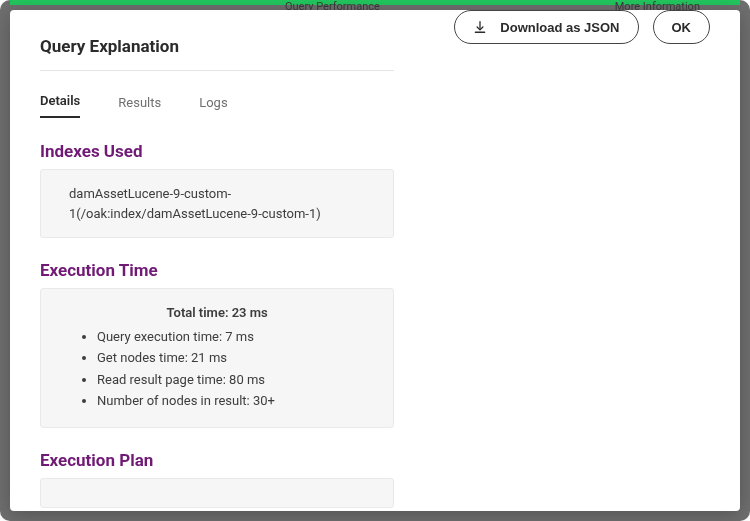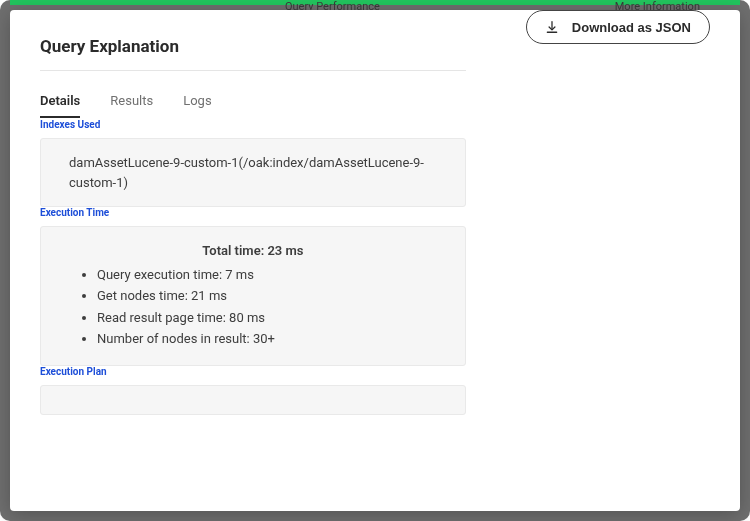--- a/index.html
+++ b/index.html
@@ -21,24 +21,24 @@
     border-radius: 4px;
     display: flex; flex-direction: row;
     box-shadow: 0 4px 20px rgba(0,0,0,.25);
   }
   .dialog-inner {
     padding: 26px 30px 20px 30px;
     flex: 1; overflow: auto;
   }
   .title { font-size: 17px; font-weight: 700; color:#2b2b2b; }
   .title-rule { border:0; border-top:1px solid #e5e5e5; margin-top:14px; }
-  .tabs { display:flex; gap:30px; margin-top:22px; border-bottom:1px solid transparent; }
+  .tabs { display:flex; gap:38px; margin-top:22px; border-bottom:1px solid transparent;align-items:flex-end; }
   .tab { font-size:13px; color:#707070; padding-bottom:8px; cursor:pointer; }
   .tab.active { color:#2b2b2b; font-weight:600; border-bottom:2px solid #2b2b2b; }
-  .section-h { font-size:10px; font-weight:700; color:#1d4ed8; }
+  .section-h { font-size:17px; font-weight:700; color:#701a75; margin-top:22px; }
   .panel {
     background:#f6f6f6; border:1px solid #e9e9e9; border-radius:3px;
     margin-top:8px; padding:14px 28px; font-size:13px; color:#3d3d3d;
     line-height:1.5;
   }
   .panel ul { padding-left: 28px; margin-top:4px; }
   .panel ul li { margin:2px 0; }
   .total-line { font-weight:600;text-align:center; }
   .footer {
     display:flex; justify-content:flex-end; gap:14px;
@@ -99,14 +99,17 @@
     <button class="btn">
       <span class="dl-icon">
         <svg width="14" height="14" viewBox="0 0 24 24" fill="none" stroke="#2b2b2b" stroke-width="2.2" stroke-linecap="round" stroke-linejoin="round">
           <path d="M12 3v12"></path>
             <path d="M7 12l5 5 5-5"></path>
             <path d="M4 21h16"></path>
         </svg>
       </span>
       <span>Download as JSON</span>
     </button>
+    <button class="btn">
+      <span>OK</span>
+    </button>
   </div>
 </div>
 
 </body></html>

